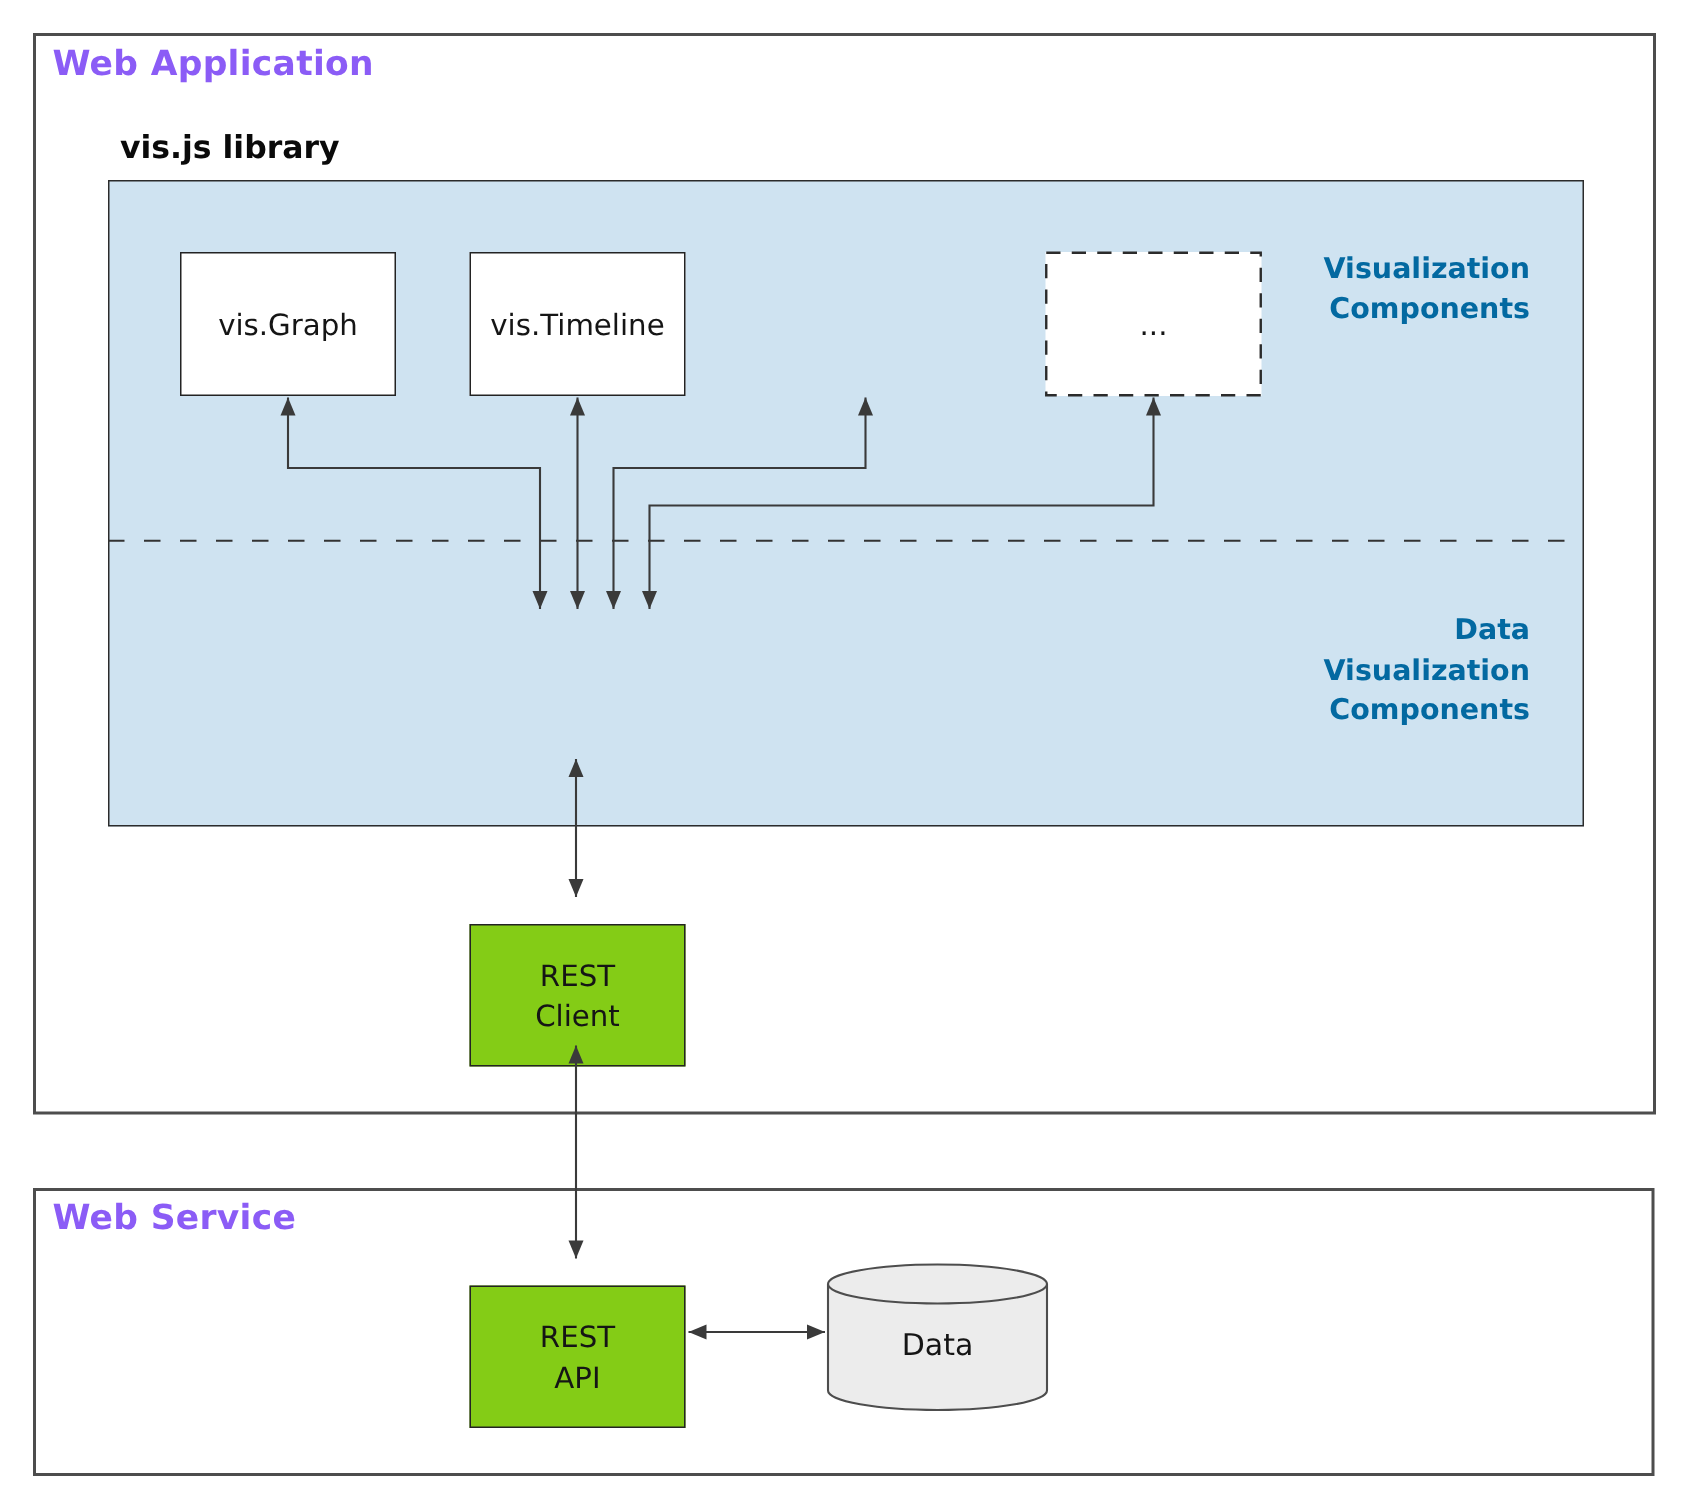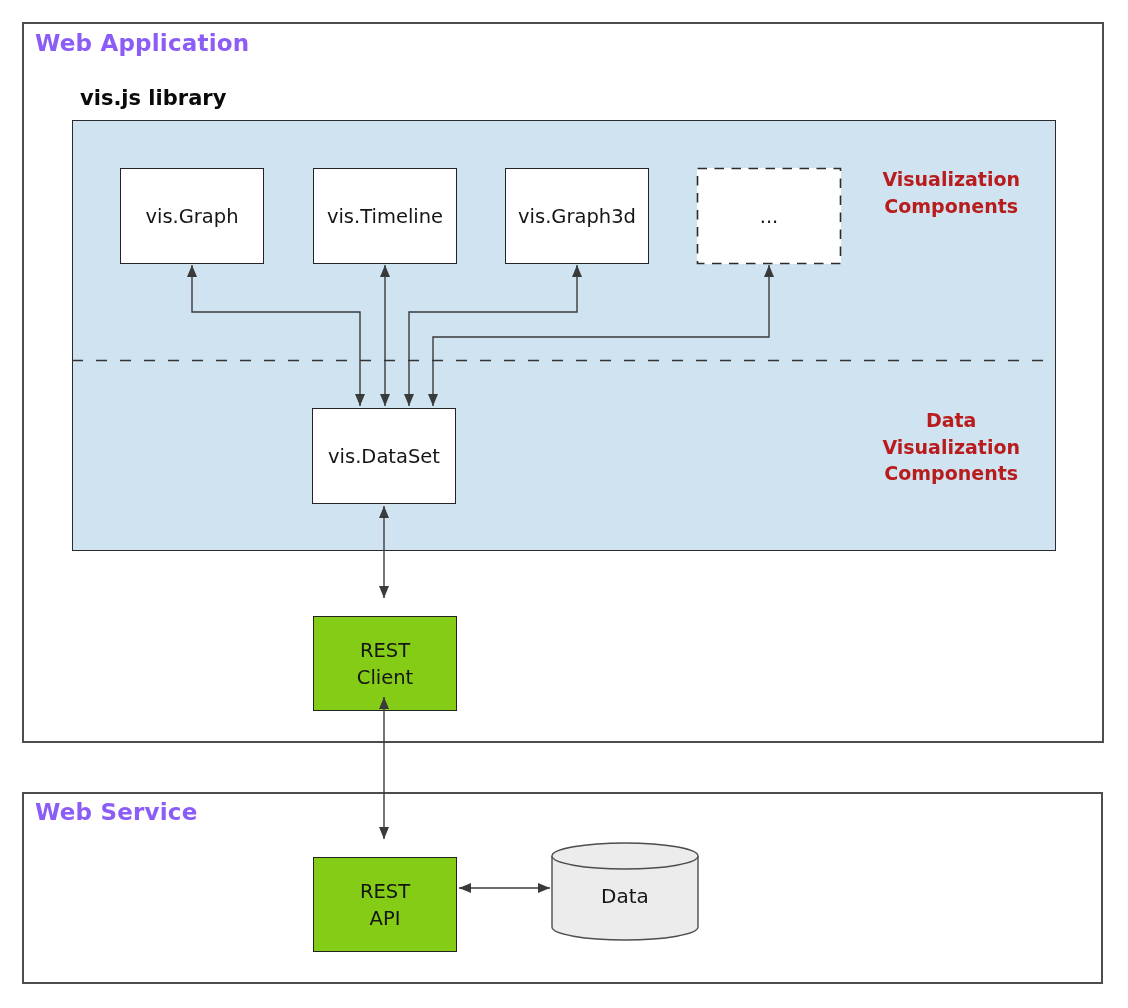--- a/index.html
+++ b/index.html
@@ -52,22 +52,22 @@
     text-align: center;
     color: #151515;
   }
   .node.gray { background: #84cc16; margin-top: 16px; }
   .node.no-border { border: none; }
   .side-label {
     position: absolute;
     font-weight: bold;
     font-size: 19px;
     line-height: 26.5px;
-    text-align: center;
-    color: #b91c1c;
+    text-align: right;
+    color: #0369a1;
     white-space: nowrap;
   }
   .overlay {
     position: absolute;
     left: 0; top: 0;
     width: 1128px;
     height: 1008px;
     pointer-events: none;
   }
   .connector {
@@ -118,30 +118,24 @@
     <div>Visualization</div>
     <div>Components</div>
   </div>
 
   <div class="node" style="left:313px; top:168px; width:144px; height:96px;">
     <span>vis.Timeline</span>
   </div>
   <div class="node" style="left:120px; top:168px; width:144px; height:96px;">
     <span>vis.Graph</span>
   </div>
-  <div class="node" style="left:505px; top:168px; width:144px; height:96px;">
-    <span>vis.Graph3d</span>
-  </div>
   <div class="node no-border" style="left:697px; top:168px; width:144px; height:96px;">
     <span>...</span>
   </div>
 
-  <div class="node" style="left:312px; top:408px; width:144px; height:96px;">
-    <span>vis.DataSet</span>
-  </div>
 
   <div class="node gray" style="left:313px; top:600px; width:144px; height:95px;">
     <div>
       <div>REST</div>
       <div>Client</div>
     </div>
   </div>
 
   <div class="frame" style="left:22px; top:792px; width:1081px; height:192px;"></div>
   <div class="heading" style="left:35px; top:799px;">Web Service</div>

